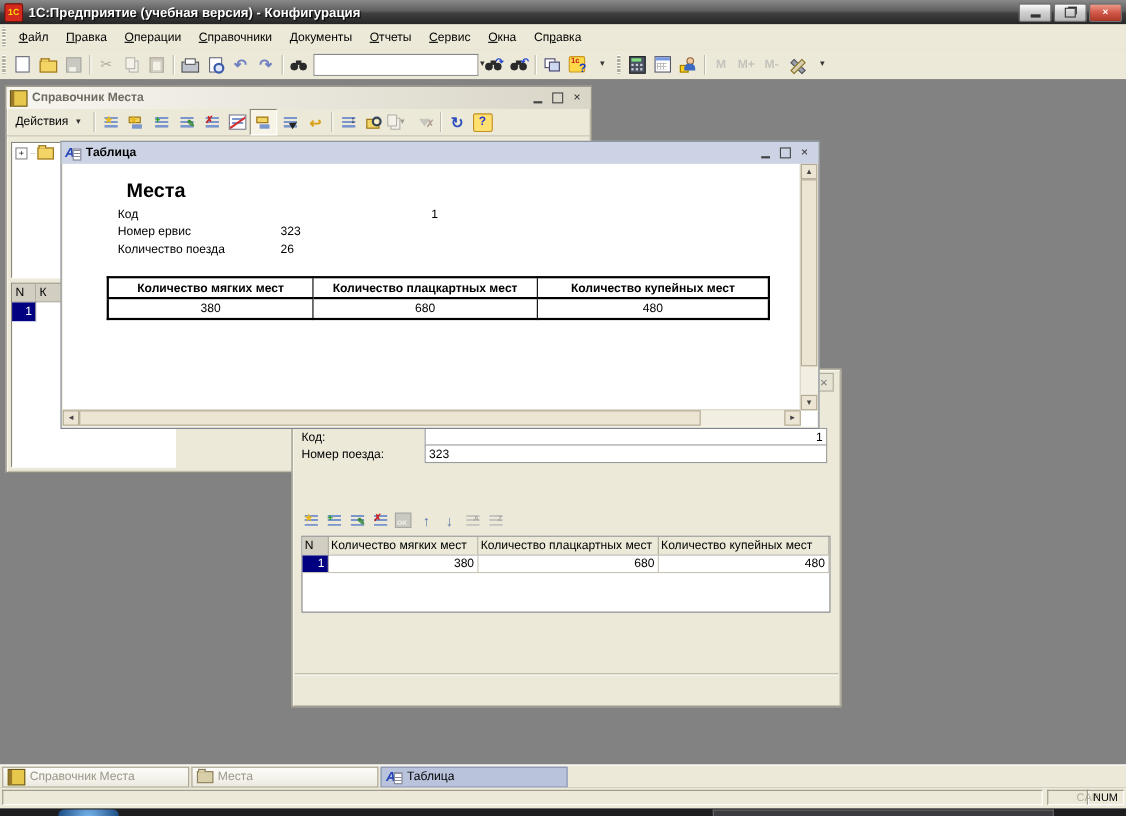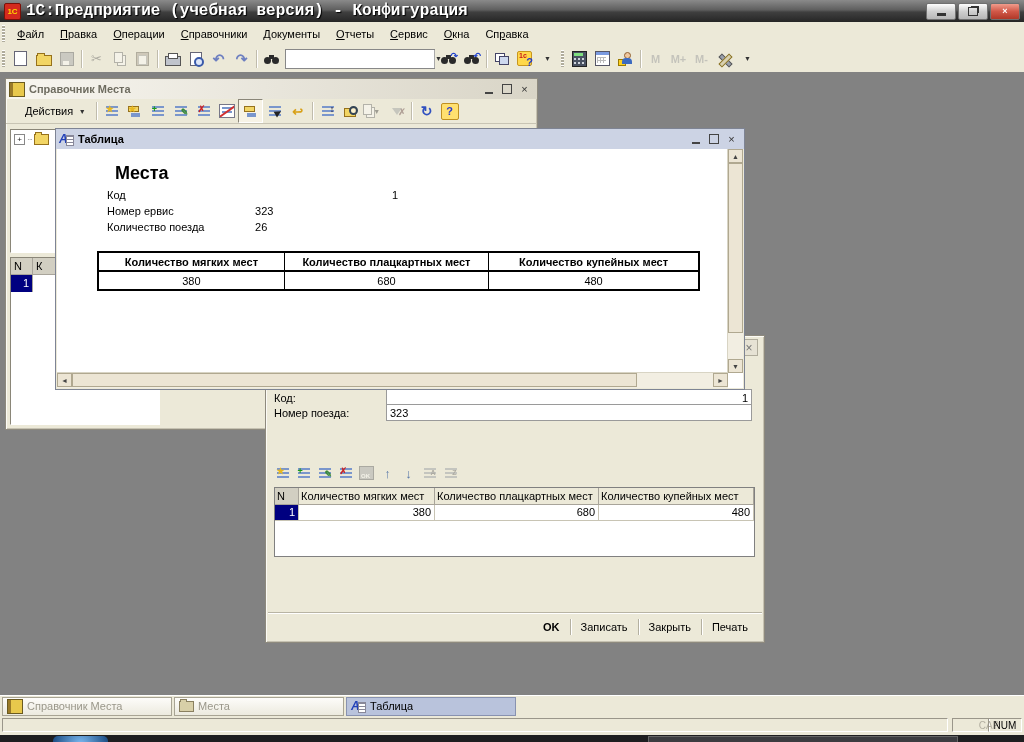--- a/index.html
+++ b/index.html
@@ -4,21 +4,21 @@
 <style>
   html,body{margin:0;padding:0;}
   .screen{position:relative;width:1024px;height:742px;overflow:hidden;background:#828282;
     font-family:"Liberation Sans",sans-serif;font-size:11px;color:#000;}
   
   .titlebar{position:absolute;left:0;top:0;width:1024px;height:22px;
     background:linear-gradient(180deg,#8a8a8a 0%,#5e5e5e 45%,#3f3f3f 55%,#262626 100%);
     display:flex;align-items:center;padding-left:4px;box-sizing:border-box;}
   .app-ic{width:15px;height:15px;background:#d42a1e;border:1px solid #7a1008;border-radius:2px;
     color:#ffd800;font-size:8px;font-weight:bold;display:flex;align-items:center;justify-content:center;}
-  .titletext{color:#fff;font-weight:bold;font-size:16px;margin-left:5px;text-shadow:1px 1px 1px #000;font-family:Liberation Mono, monospace;}
+  .titletext{color:#fff;font-weight:bold;font-size:12px;margin-left:5px;text-shadow:1px 1px 1px #000;}
   .winbtns{position:absolute;right:4px;top:3px;display:flex;gap:2px;}
   .wbtn{width:28px;height:15px;border:1px solid #707070;border-radius:2px;
     background:linear-gradient(180deg,#fdfdfd,#cfcfcf 50%,#b6b6b6);display:flex;align-items:center;justify-content:center;
     font-size:9px;color:#222;line-height:1;}
   .wbtn.close{background:linear-gradient(180deg,#f09c8c,#d05848 50%,#b03828);color:#fff;font-weight:bold;}
   .wbtn .mini{width:9px;height:3px;background:#333;margin-top:6px;}
   .wbtn .rest{width:8px;height:7px;border:1px solid #333;box-shadow:2px -2px 0 -1px #333;}
   
   .menubar{position:absolute;left:0;top:22px;width:1024px;height:23px;background:#ece9d8;
     display:flex;align-items:center;border-bottom:1px solid #dedacb;}
@@ -83,21 +83,21 @@
     box-shadow:inset 1px 1px 0 #fbfaf5,inset -1px -1px 0 #c6c2b2;box-sizing:border-box;}
   .iwt{height:20px;display:flex;align-items:center;padding:0 3px;gap:4px;}
   .iwt .t{font-weight:bold;font-size:11px;}
   .iwbtns{margin-left:auto;display:flex;align-items:center;gap:3px;padding-right:2px;}
   .fbtn{width:15px;height:14px;display:flex;align-items:center;justify-content:center;color:#333;font-size:11px;line-height:1;}
   .fbtn .mini2{width:8px;height:2px;background:#444;margin-top:7px;}
   .fbtn .max2{width:8px;height:8px;border:1px solid #444;}
   
   .cat-title{background:linear-gradient(90deg,#f8f6f0,#d9d5c7);color:#6e6c60;}
   .i-book{width:14px;height:13px;background:#e8c84c;border:1px solid #6a5a20;box-shadow:inset 3px 0 0 #9a7a28;}
-  .cat-tb{height:24px;display:flex;align-items:center;border-bottom:1px solid #c8c4b4;padding-left:13px;}
+  .cat-tb{height:24px;display:flex;align-items:center;border-bottom:1px solid #c8c4b4;padding-left:2px;}
   .act-btn{display:flex;align-items:center;gap:4px;padding:2px 6px;font-size:11px;}
   .lst{width:12px;height:10px;background:repeating-linear-gradient(180deg,#7a96cc 0 2px,transparent 2px 4px);position:relative;}
   .bdg{position:absolute;left:0px;top:-1px;font-size:9px;line-height:1;font-weight:bold;}
   .b-star{color:#e8b820;} .b-plus{color:#1a9a1a;} .b-pencil{color:#3a8a3a;} .b-x{color:#cc2020;}
   .i-markdel{width:14px;height:12px;background:#fff;border:1px solid #778;position:relative;overflow:hidden;}
   .i-markdel:before{content:"";position:absolute;left:2px;top:2px;width:10px;height:8px;background:repeating-linear-gradient(180deg,#7a96cc 0 2px,transparent 2px 4px);}
   .i-markdel:after{content:"";position:absolute;left:-2px;top:5px;width:20px;height:2px;background:#d03030;transform:rotate(-35deg);}
   .pressed{background:#f7f3e6;border:1px solid;border-color:#8a8678 #fff #fff #8a8678;}
   .i-hier{width:13px;height:11px;position:relative;}
   .i-hier:before{content:"";position:absolute;left:0;top:0;width:9px;height:4px;background:#f2d564;border:1px solid #96711c;}
@@ -490,29 +490,20 @@
           <div class="c c4">Количество купейных мест</div>
         </div>
         <div class="ft-row">
           <div class="c cn">1</div>
           <div class="c c2">380</div>
           <div class="c c3">680</div>
           <div class="c c4">480</div>
         </div>
       </div>
       <div class="form-sep"></div>
-      <div class="form-btns">
-        <span class="fbut ok">OK</span>
-        <span class="bdiv"></span>
-        <span class="fbut">Записать</span>
-        <span class="bdiv"></span>
-        <span class="fbut">Закрыть</span>
-        <span class="bdiv"></span>
-        <span class="fbut">Печать</span>
-      </div>
     </div>
 
     <div class="win rep" style="left:55px;top:56px;width:690px;height:262px;z-index:3;box-shadow:none;">
       <div class="iwt rep-title">
         <span class="i-atab"></span>
         <span class="t">Таблица</span>
         <span class="iwbtns">
           <span class="fbtn">
               <span class="mini2"></span>
             </span>

